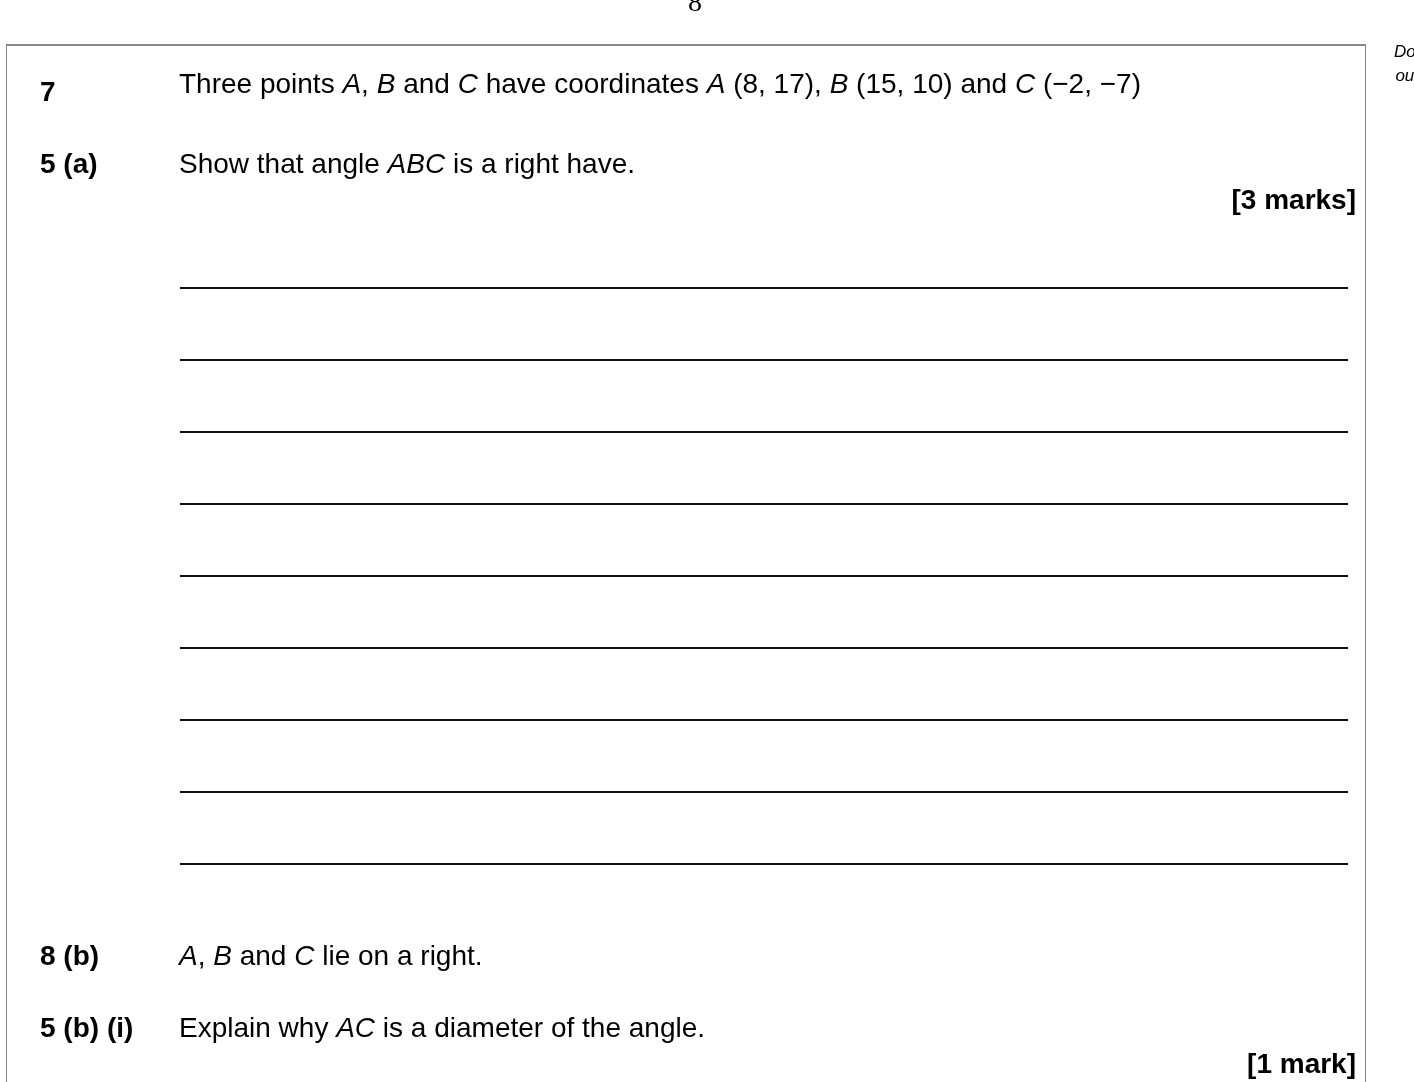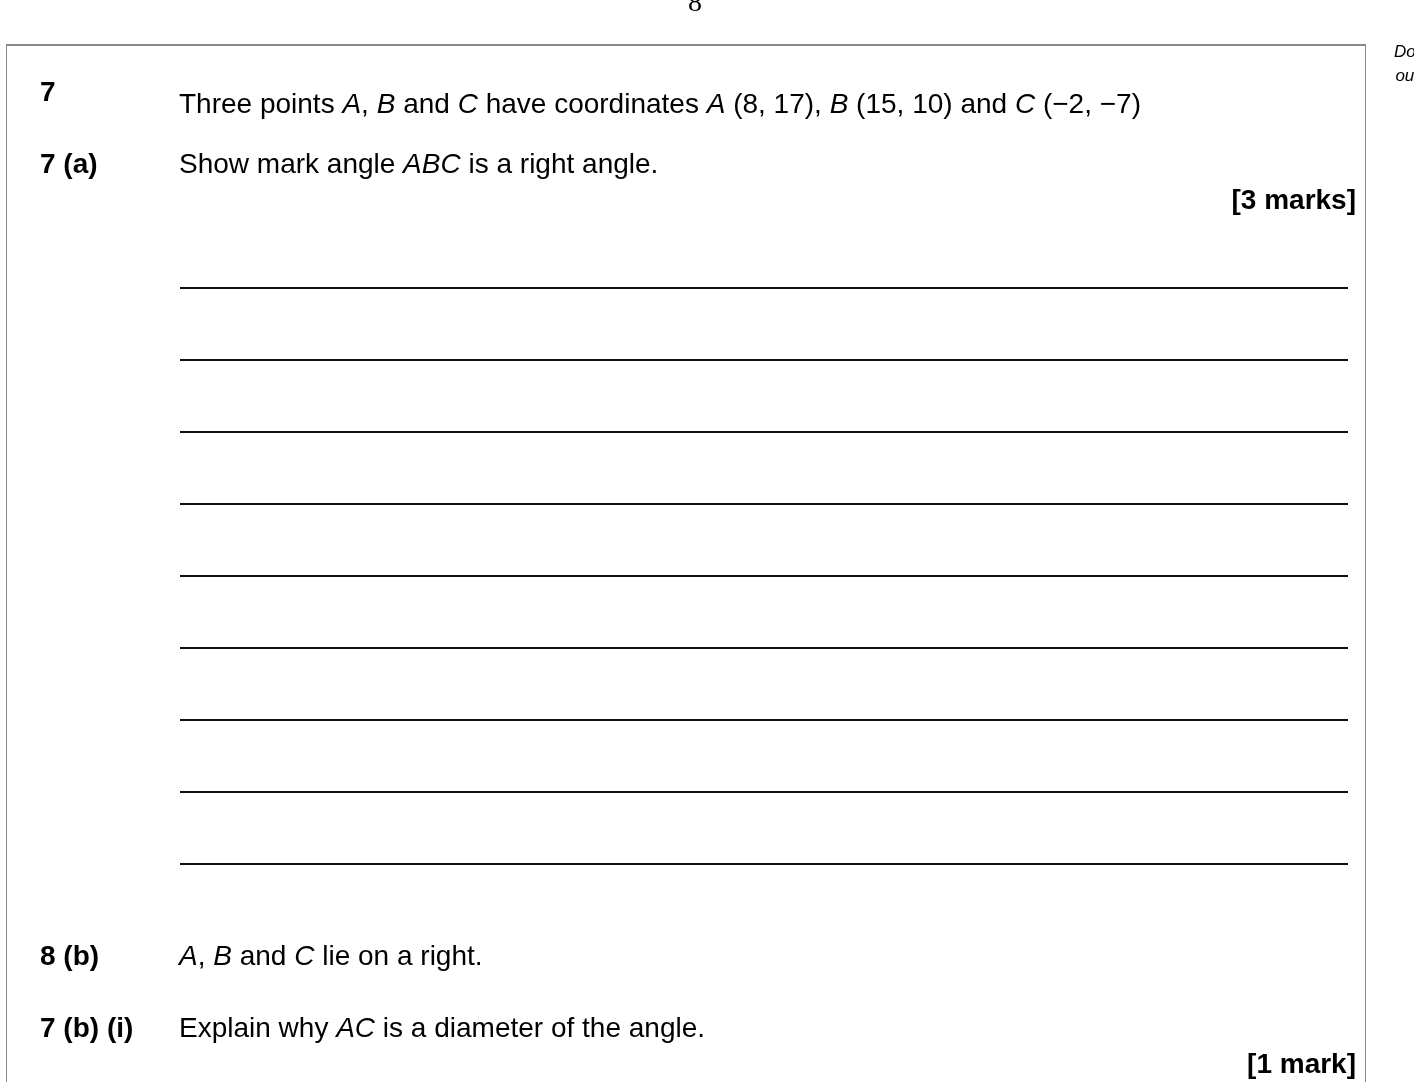--- a/index.html
+++ b/index.html
@@ -22,36 +22,36 @@
 
 <div class="page-number">8</div>
 <div class="margin-note">
   <div>Do</div>
   <div>ou</div>
 </div>
 
 <div class="box"></div>
 
 <div class="qnum" style="top:76px;">7</div>
-<div class="qtext rich" style="top:88px;"><span>Three points </span><i>A</i><span>, </span><i>B</i><span> and </span><i>C</i><span> have coordinates </span><i>A</i><span> (8, 17), </span><i>B</i><span> (15, 10) and </span><i>C</i><span> (−2, −7)</span></div>
+<div class="qtext rich" style="top:68px;"><span>Three points </span><i>A</i><span>, </span><i>B</i><span> and </span><i>C</i><span> have coordinates </span><i>A</i><span> (8, 17), </span><i>B</i><span> (15, 10) and </span><i>C</i><span> (−2, −7)</span></div>
 
-<div class="qnum" style="top:148px;">7 (a)</div>
-<div class="qtext rich" style="top:148px;"><span>Show mark angle </span><i>ABC</i><span> is a right angle.</span></div>
+<div class="qnum" style="top:148px;">5 (a)</div>
+<div class="qtext rich" style="top:148px;"><span>Show that angle </span><i>ABC</i><span> is a right have.</span></div>
 <div class="marks" style="top:184px;">[3 marks]</div>
 
 <div id="answer-lines">
     <div class="answer-line" style="top: 287px;"></div>
     <div class="answer-line" style="top: 359px;"></div>
     <div class="answer-line" style="top: 431px;"></div>
     <div class="answer-line" style="top: 503px;"></div>
     <div class="answer-line" style="top: 575px;"></div>
     <div class="answer-line" style="top: 647px;"></div>
     <div class="answer-line" style="top: 719px;"></div>
     <div class="answer-line" style="top: 791px;"></div>
     <div class="answer-line" style="top: 863px;"></div>
   </div>
 
 <div class="qnum" style="top:940px;">8 (b)</div>
 <div class="qtext rich" style="top:940px;"><i>A</i><span>, </span><i>B</i><span> and </span><i>C</i><span> lie on a right.</span></div>
 
-<div class="qnum" style="top:1012px;">7 (b) (i)</div>
+<div class="qnum" style="top:1012px;">5 (b) (i)</div>
 <div class="qtext rich" style="top:1012px;"><span>Explain why </span><i>AC</i><span> is a diameter of the angle.</span></div>
 <div class="marks" style="top:1048px;text-align:right;">[1 mark]</div>
 
 </body></html>

